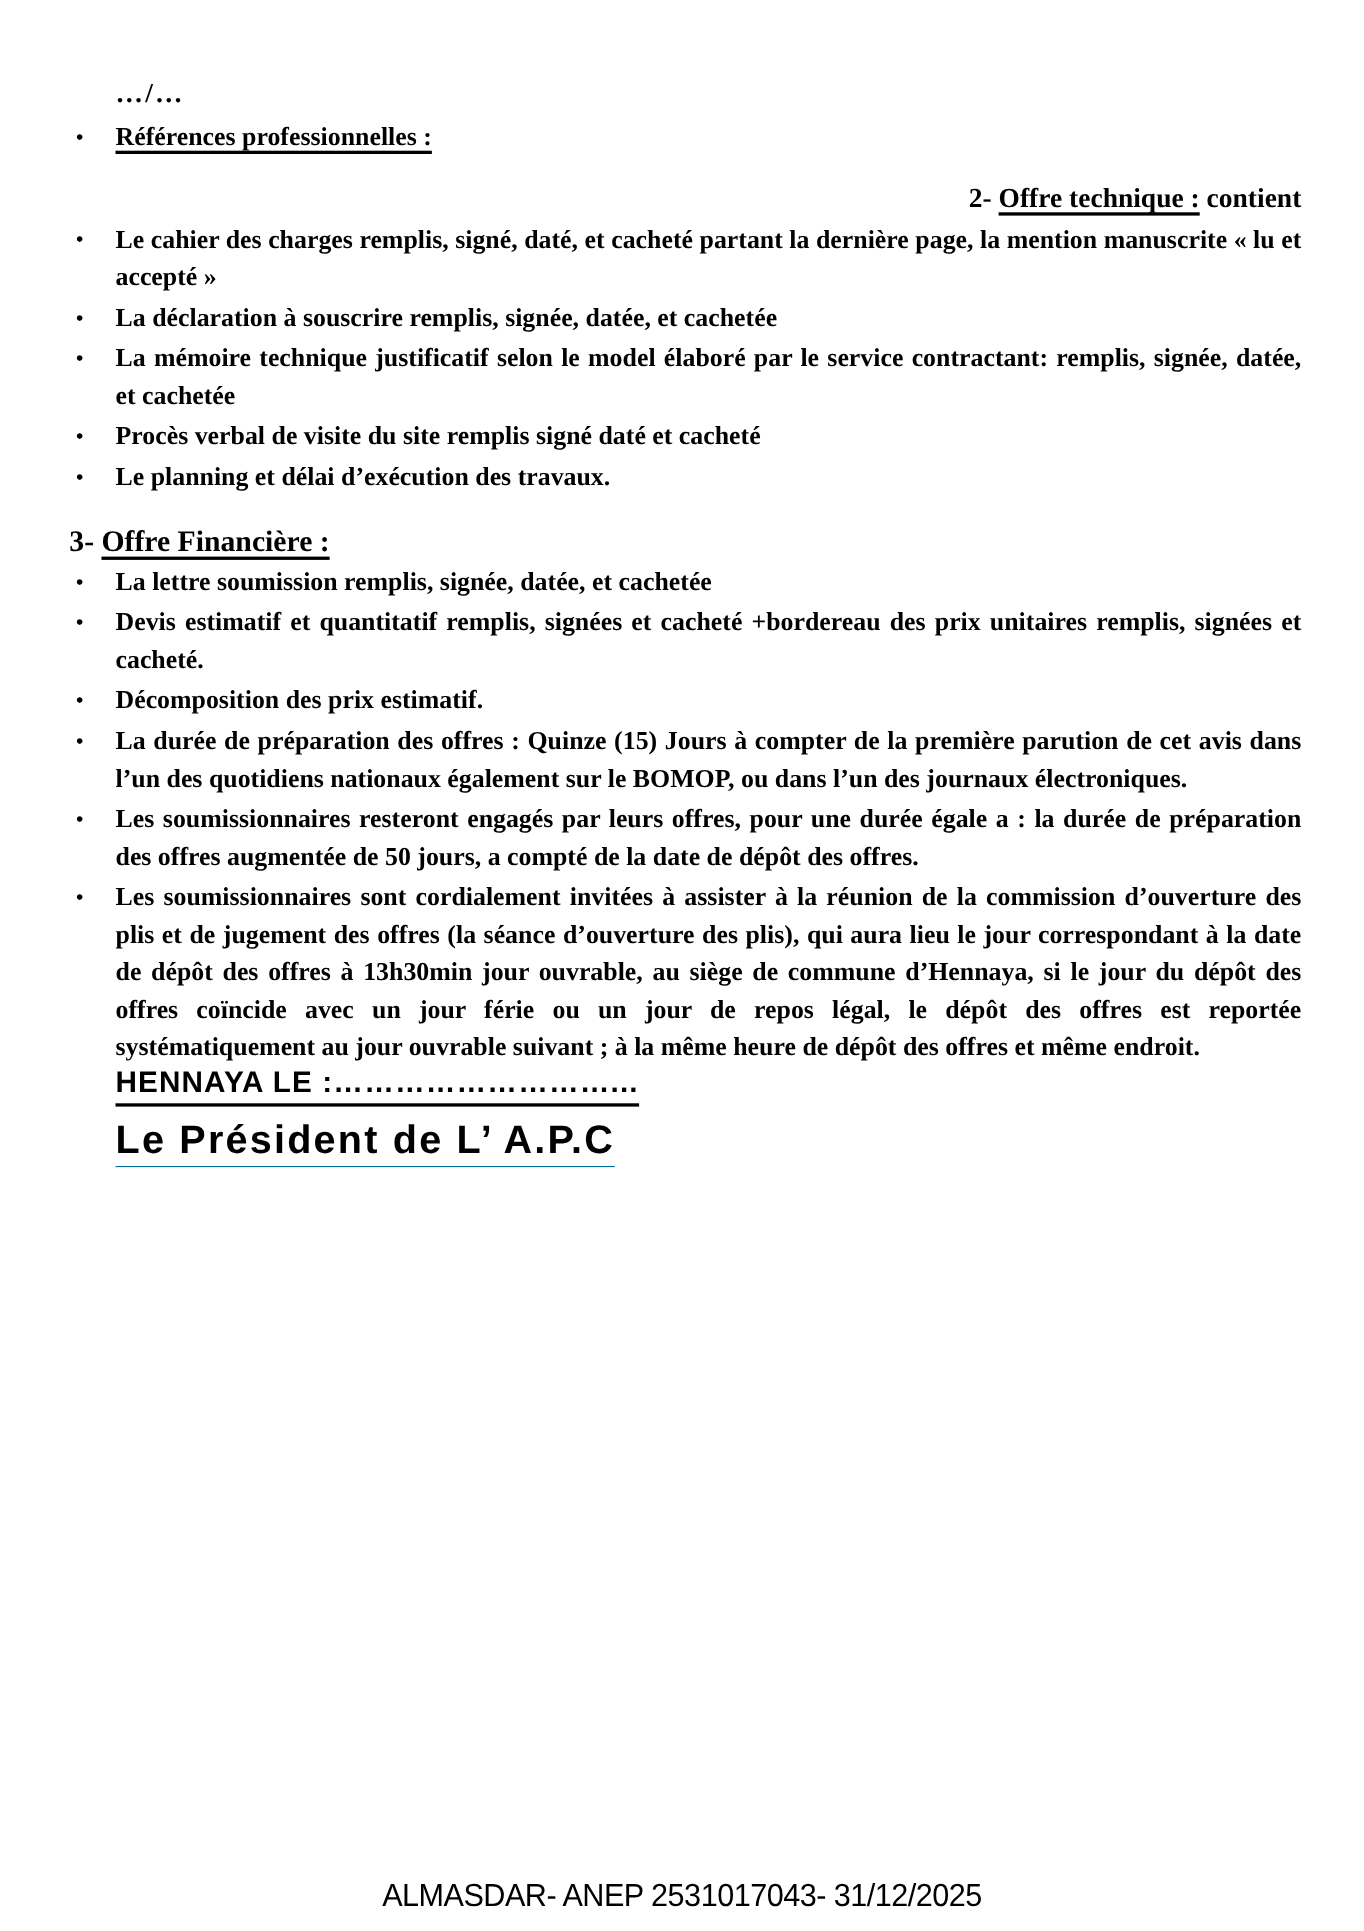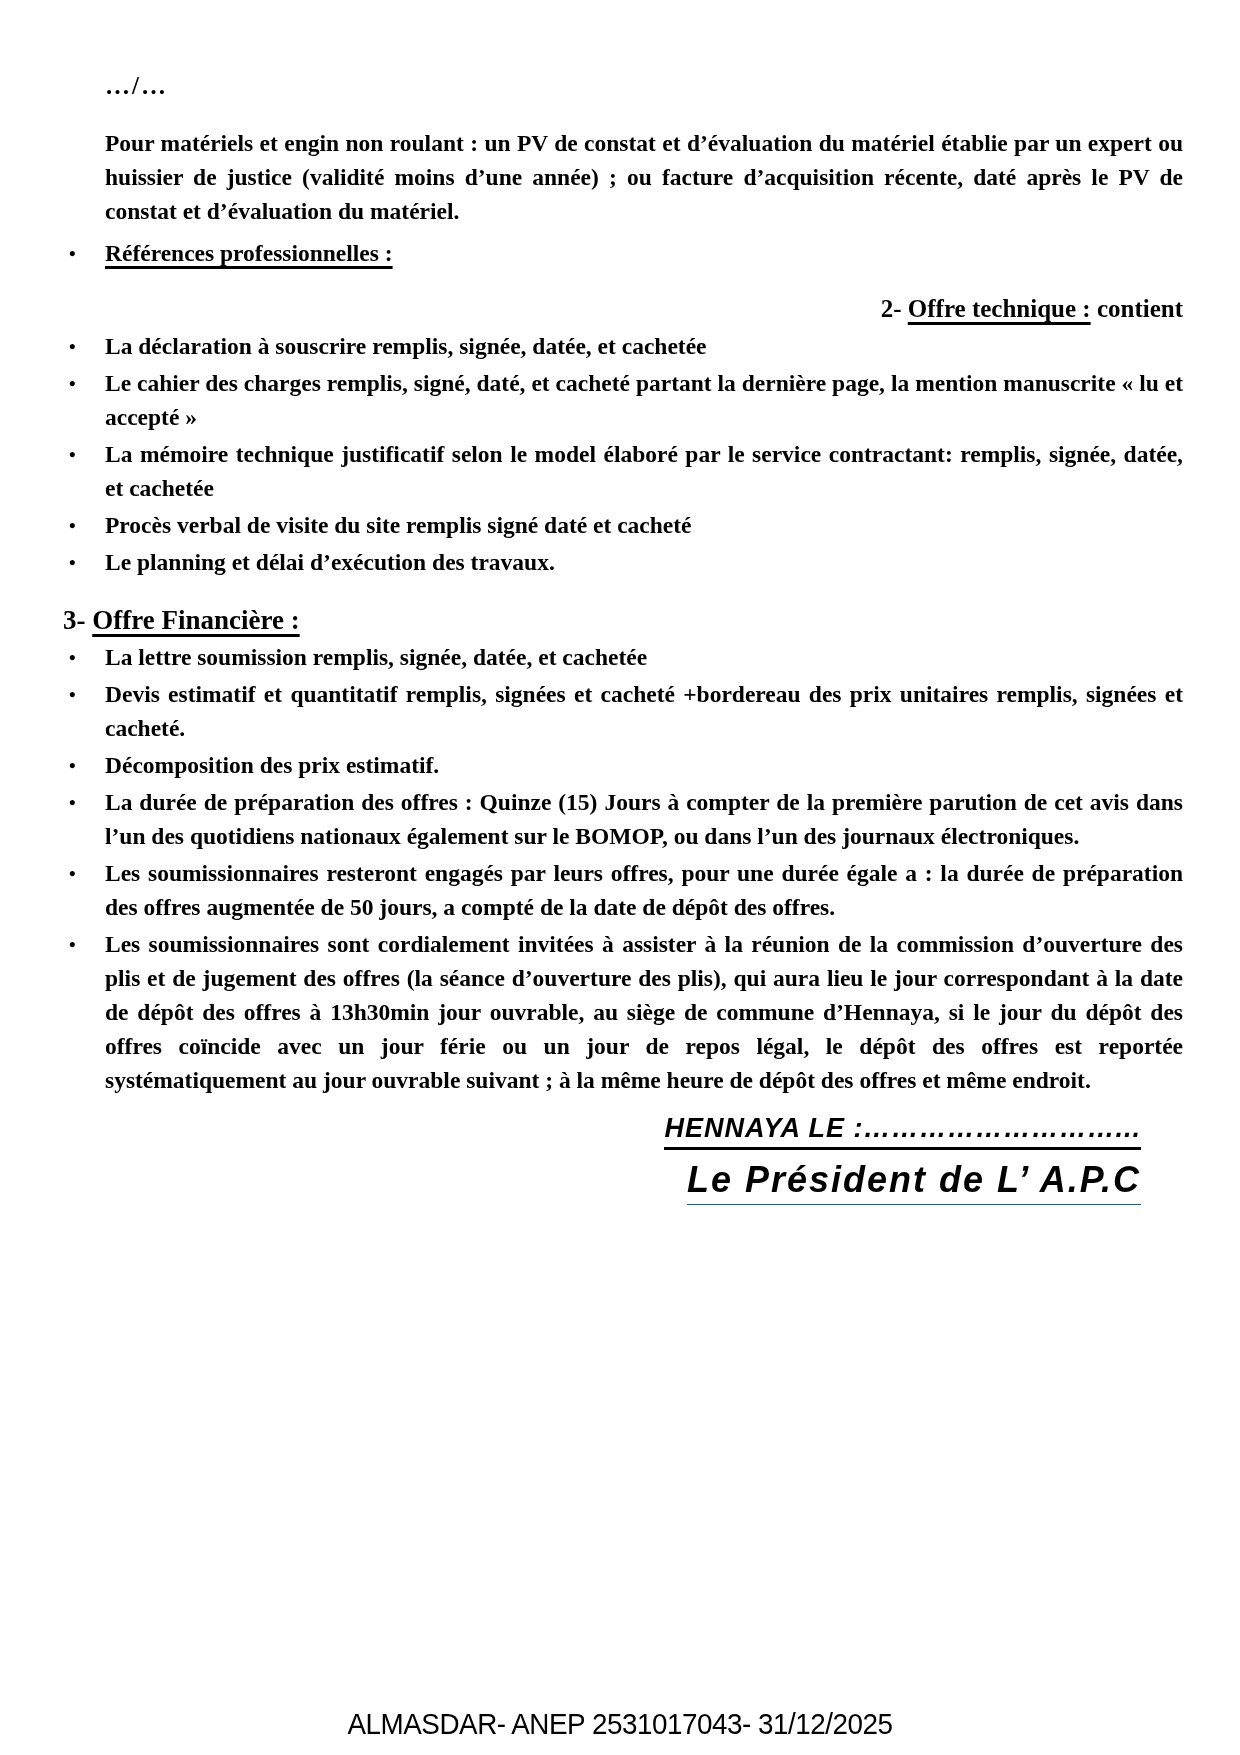--- a/index.html
+++ b/index.html
@@ -53,26 +53,23 @@
     font-size:25px;
     line-height:34px;
     text-align:right;
   }
   .h3 {
     margin:24px 0 3px -42px;
     font-size:27px;
     line-height:34px;
   }
   .signature {
-    margin-top:16px;
     padding-right:42px;
-    text-align:right;
     font-family:"Liberation Sans", sans-serif;
     font-weight:bold;
-    font-style:italic;
   }
   .sig-line1 {
     display:inline-block;
     font-size:27px;
     letter-spacing:1px;
     border-bottom:3px solid #000;
     padding-bottom:3px;
   }
   .sig-line2 {
     display:inline-block;
@@ -95,36 +92,35 @@
   }
 </style>
 </head>
 <body>
 
 <div class="page">
   <div class="content">
 
     <div class="cont-mark">…/…</div>
 
-    <p class="intro">Pour matériels et engin non roulant : un PV de constat et d’évaluation du matériel établie par un expert ou huissier de justice (validité moins d’une année) ; ou facture d’acquisition récente, daté après le PV de constat et d’évaluation du matériel.</p>
 
     <ul class="doc-list ref-list">
       <li>
         <span class="u">Références professionnelles :</span>
       </li>
     </ul>
 
     <div class="h2">
       <span>2-</span>
       <span class="u">Offre technique :</span><span> contient</span>
     </div>
 
     <ul class="doc-list">
+      <li>Le cahier des charges remplis, signé, daté, et cacheté partant la dernière page, la mention manuscrite « lu et accepté »</li>
       <li>La déclaration à souscrire remplis, signée, datée, et cachetée</li>
-      <li>Le cahier des charges remplis, signé, daté, et cacheté partant la dernière page, la mention manuscrite « lu et accepté »</li>
       <li>La  mémoire technique justificatif selon le model élaboré par le service contractant: remplis, signée, datée, et cachetée</li>
       <li>Procès verbal de visite du site remplis signé daté et cacheté</li>
       <li>Le planning et délai d’exécution des travaux.</li>
     </ul>
 
     <div class="h3">
       <span>3-</span>
       <span class="u">Offre Financière :</span>
     </div>
 

